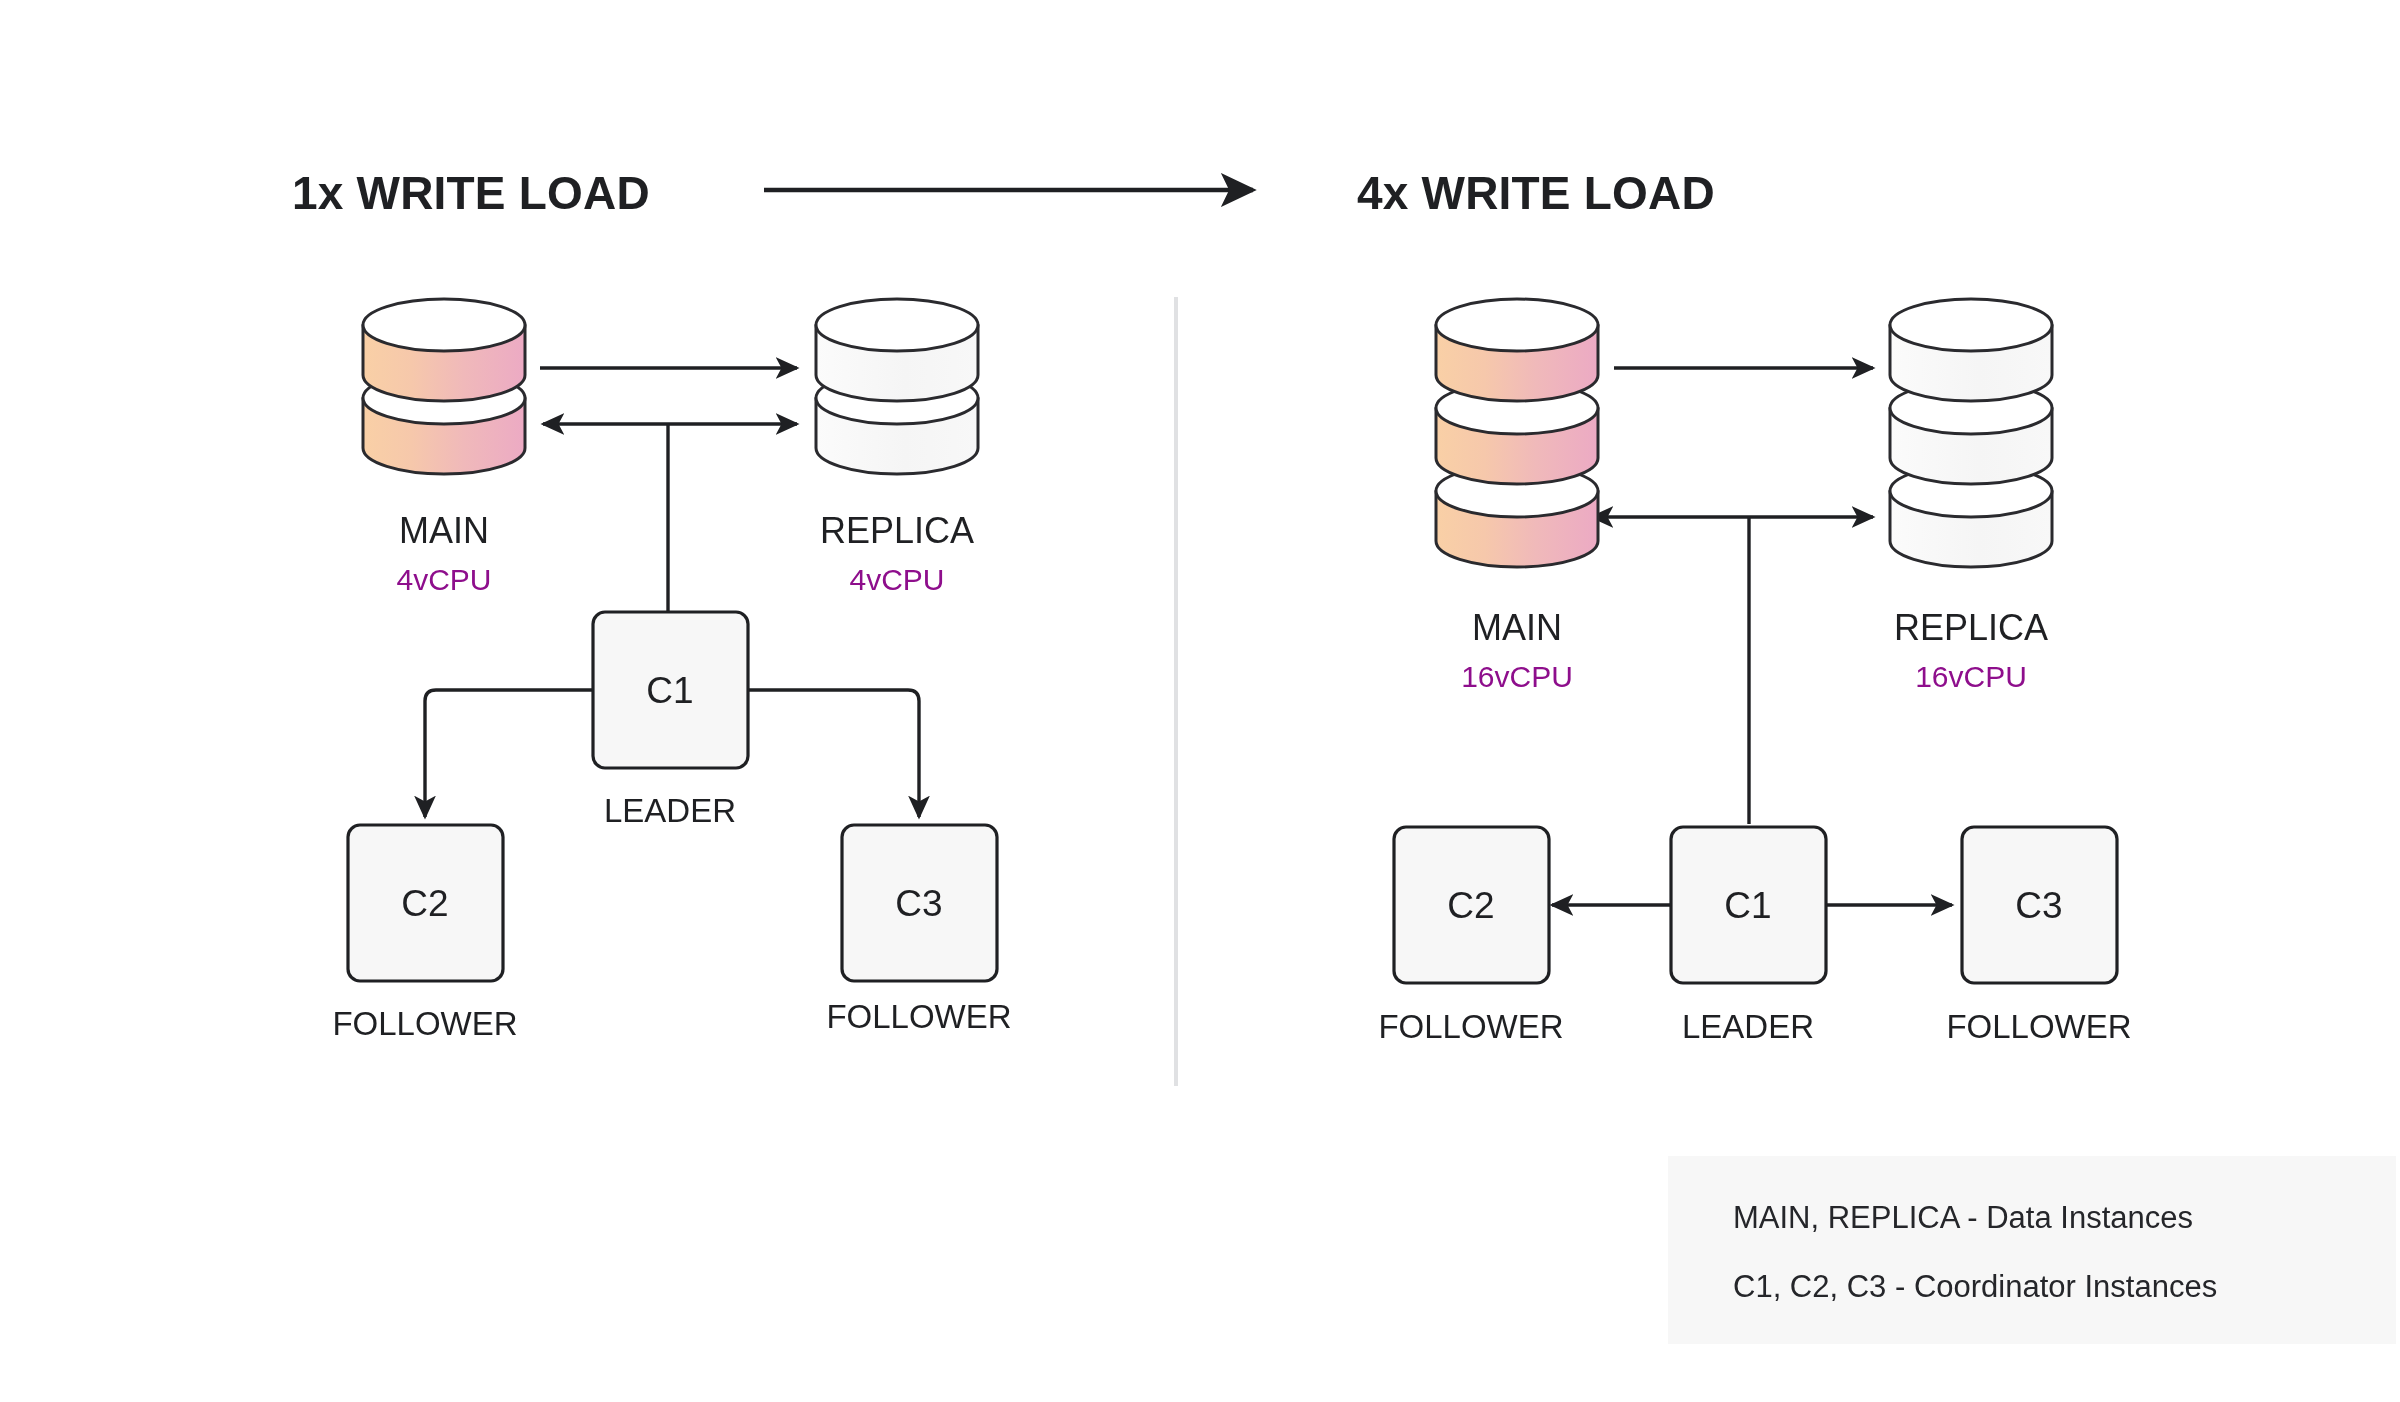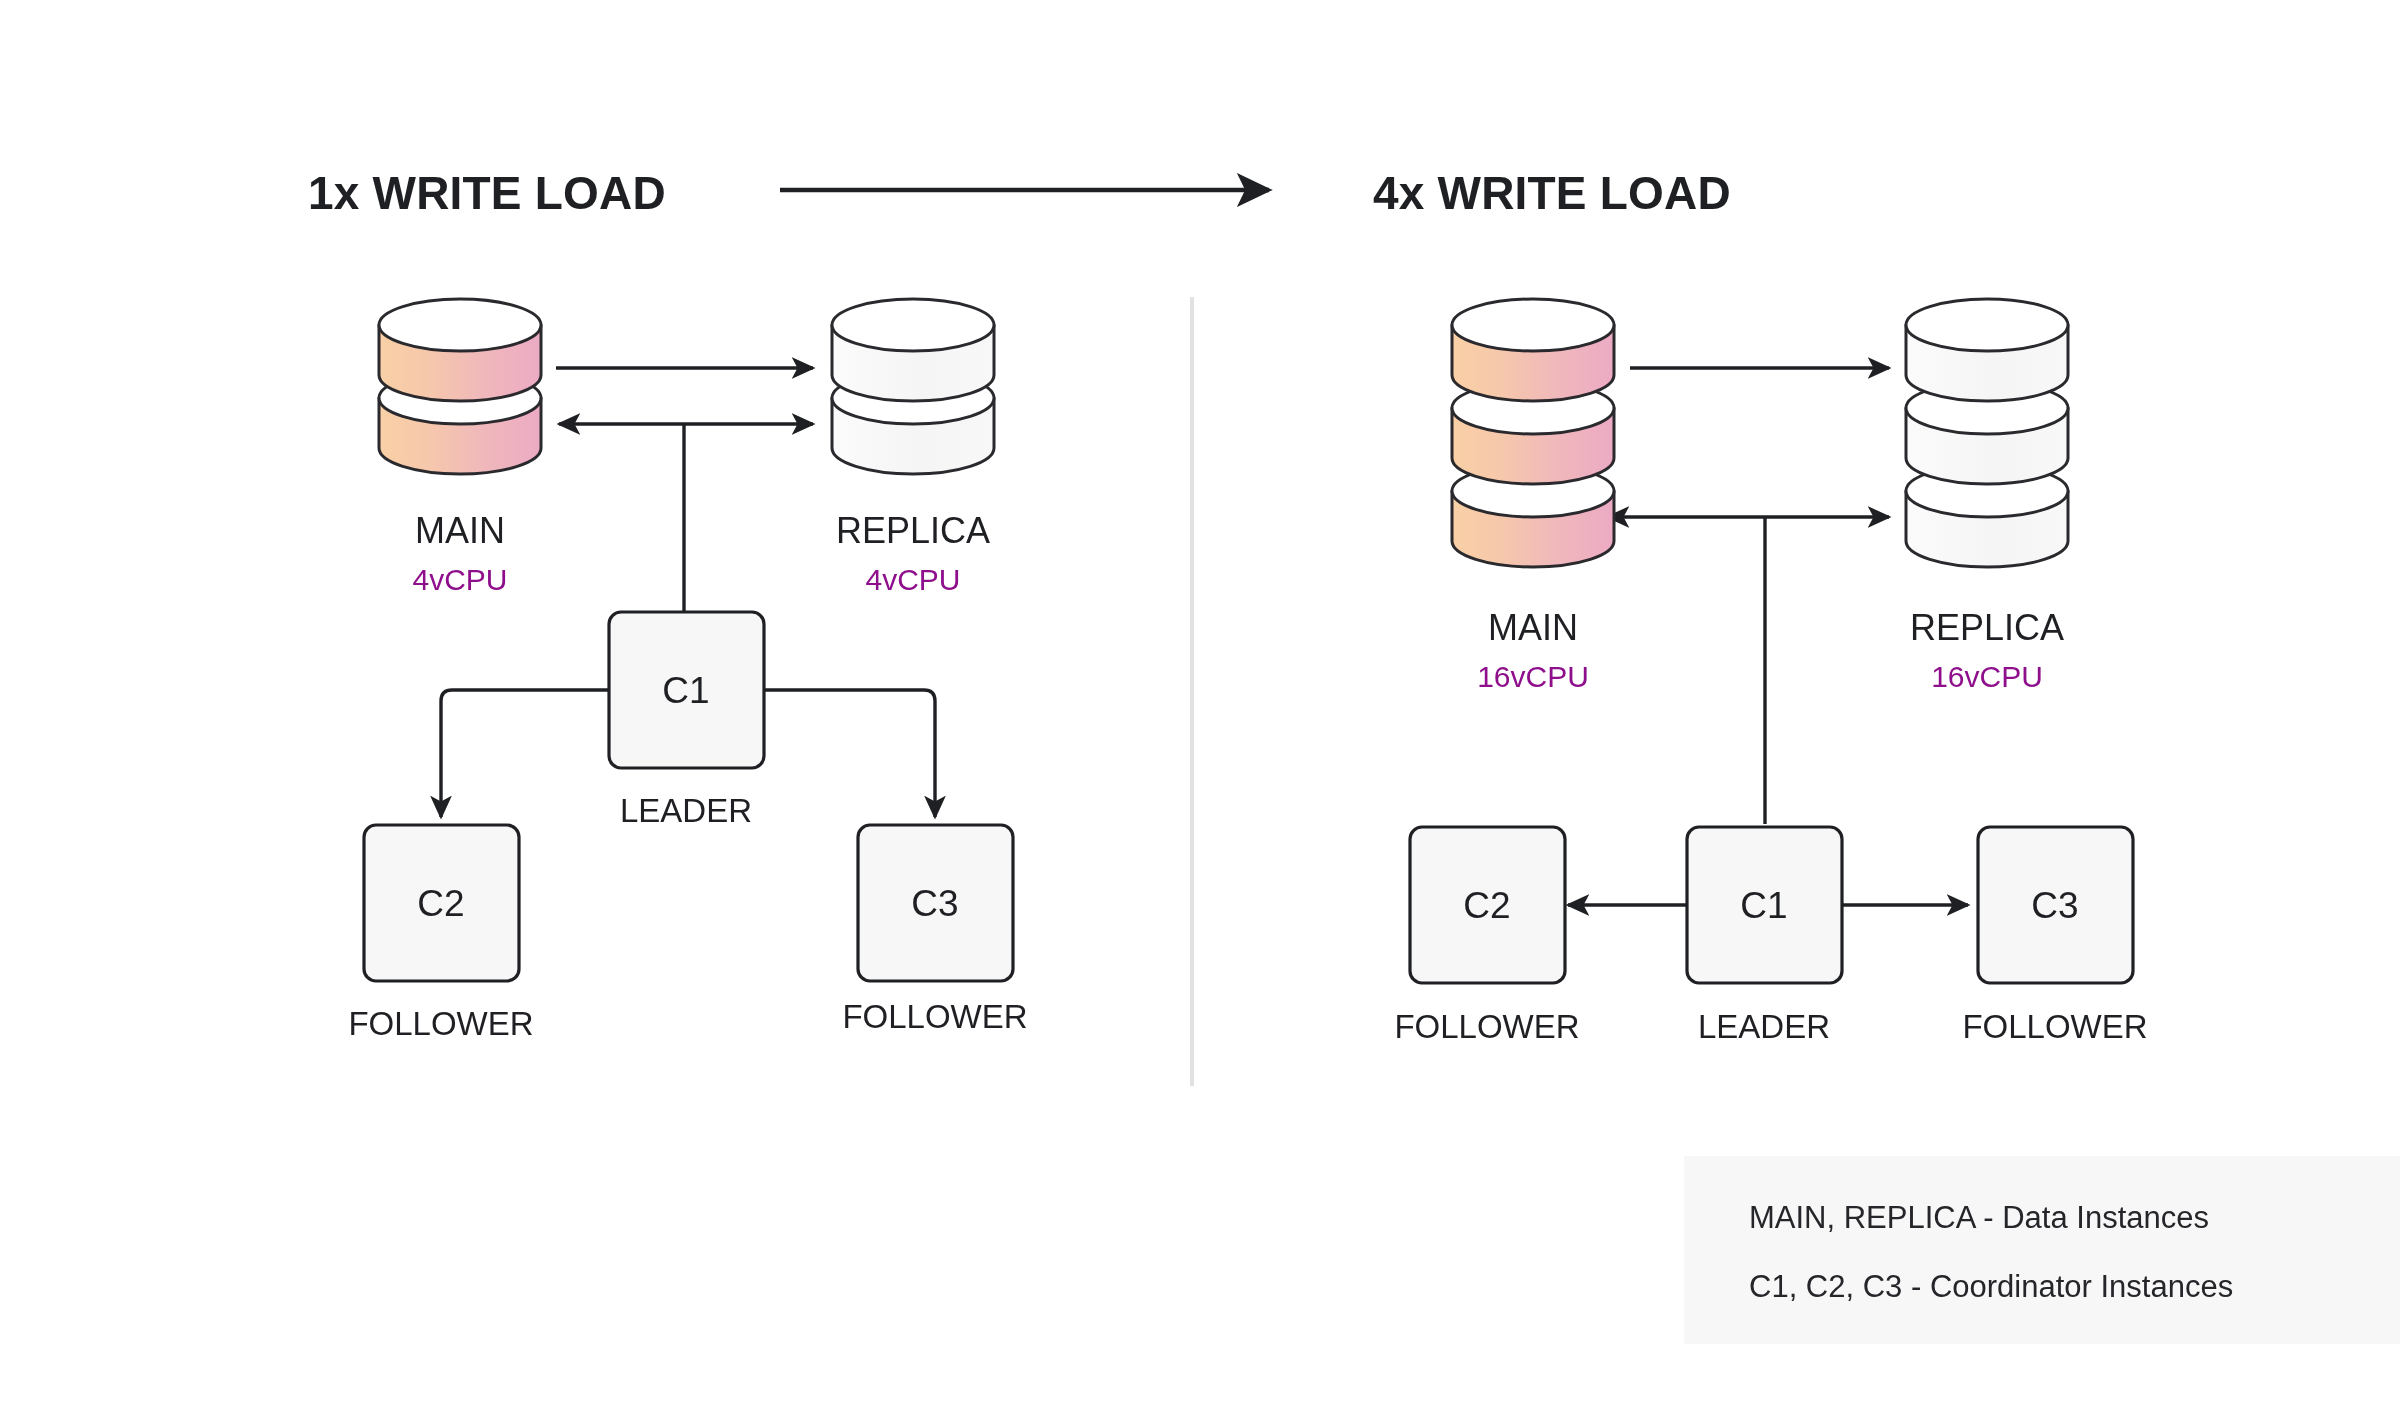--- a/index.html
+++ b/index.html
@@ -10,21 +10,21 @@
   body {
     width: 2400px;
     height: 1402px;
     position: relative;
     overflow: hidden;
     font-family: "Liberation Sans", sans-serif;
     -webkit-font-smoothing: antialiased;
   }
   #stage {
     position: absolute;
-    left: 16px; top: 0;
+    left: 0; top: 0;
     width: 2204px;
     height: 1402px;
   }
   svg.diagram {
     display: block;
     width: 2400px;
     height: 1402px;
   }
   text { dominant-baseline: auto; }
   .t-title {

